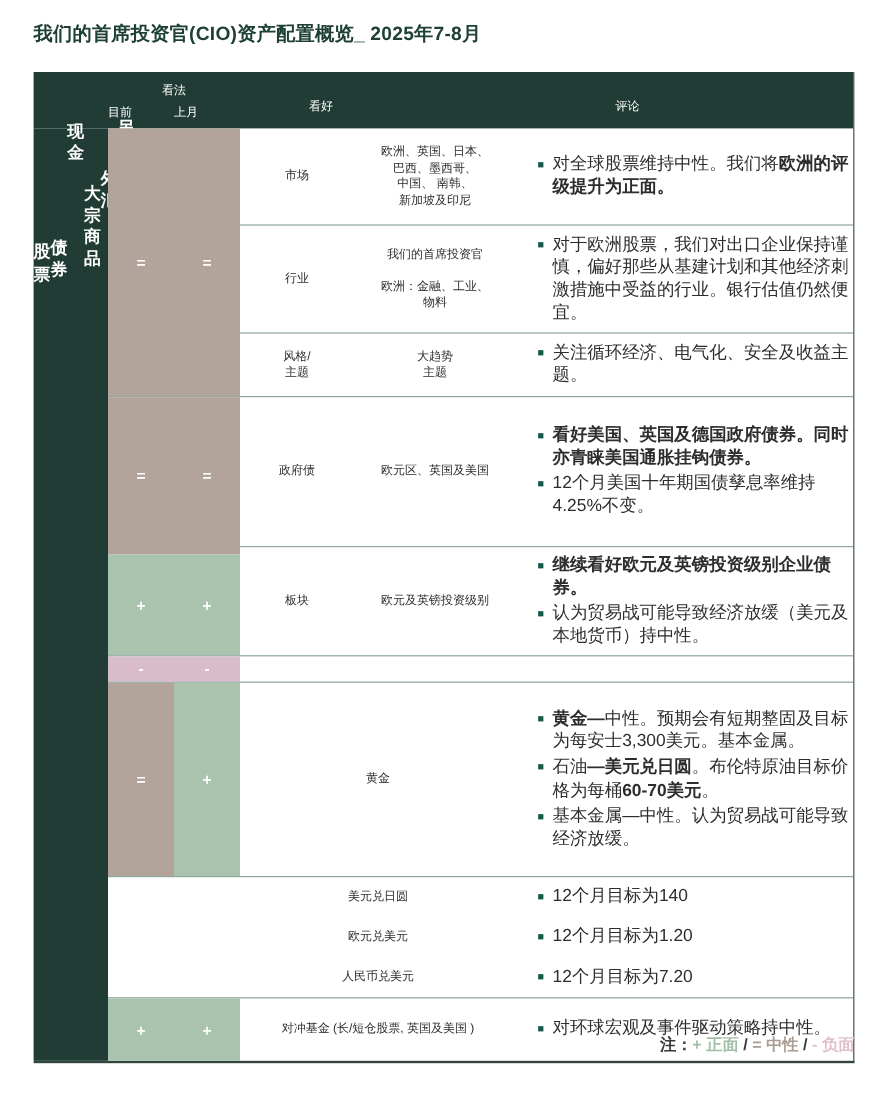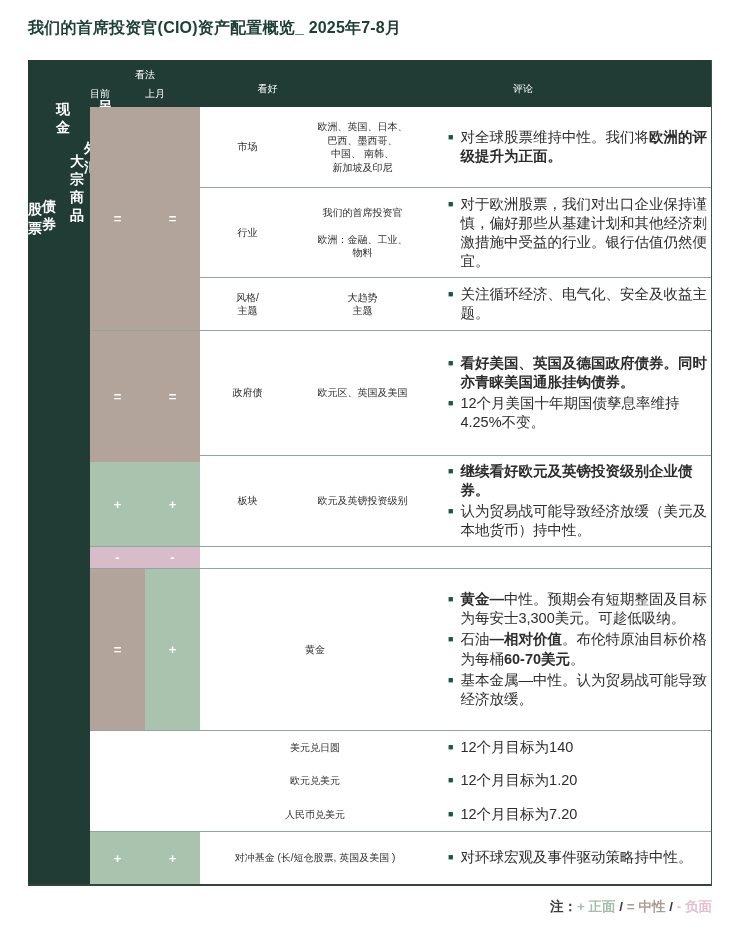--- a/index.html
+++ b/index.html
@@ -62,21 +62,21 @@
   .merged .wrap-limit { max-width:162px; display:inline-block; }
   .comment {
     flex:1; display:flex; flex-direction:column; justify-content:center;
     padding:5px 4px 5px 18px;
   }
   .bullet-item { display:flex; font-size:14.5px; line-height:1.32; margin:1px 0; }
   .bullet-marker { color:#14584a; font-size:9px; line-height:1; margin:5px 7px 0 0; flex:0 0 auto; }
   .bullet-text b { font-weight:700; }
   
   .legend {
-    position:absolute; left:28px; top:898px; width:684px;
+    position:absolute; left:28px; top:862px; width:684px;
     text-align:right; font-size:13.5px; font-weight:700; color:#3a3a3a;
   }
   .lg-pos { color:#a2bfa9; }
   .lg-neu { color:#ab9c93; }
   .lg-neg { color:#e2c0cf; }
   .lg-sep { color:#3a3a3a; }
 </style>
 </head>
 <body>
 
@@ -228,25 +228,25 @@
               <div class="vcell v-neutral">=</div>
               <div class="vcell v-positive">+</div>
             </div>
           </div>
           <div class="rows">
             <div class="row" style="flex:1 0 0">
               <div class="merged">黄金</div>
               <div class="comment">
                   <div class="bullet-item">
                     <span class="bullet-marker">■</span>
-                    <span class="bullet-text"><b>黄金—</b><span>中性。预期会有短期整固及目标为每安士3,300美元。可趁低吸纳。</span></span>
-                  </div>
-                  <div class="bullet-item">
-                    <span class="bullet-marker">■</span>
-                    <span class="bullet-text"><span>石油</span><b>—相对价值</b><span>。布伦特原油目标价格为每桶</span><b>60-70美元</b><span>。</span></span>
+                    <span class="bullet-text"><b>黄金—</b><span>中性。预期会有短期整固及目标为每安士3,300美元。基本金属。</span></span>
+                  </div>
+                  <div class="bullet-item">
+                    <span class="bullet-marker">■</span>
+                    <span class="bullet-text"><span>石油</span><b>—美元兑日圆</b><span>。布伦特原油目标价格为每桶</span><b>60-70美元</b><span>。</span></span>
                   </div>
                   <div class="bullet-item">
                     <span class="bullet-marker">■</span>
                     <span class="bullet-text"><span>基本金属—中性。认为贸易战可能导致经济放缓。</span></span>
                   </div>
                 </div>
             </div>
           </div>
         </div>
 

